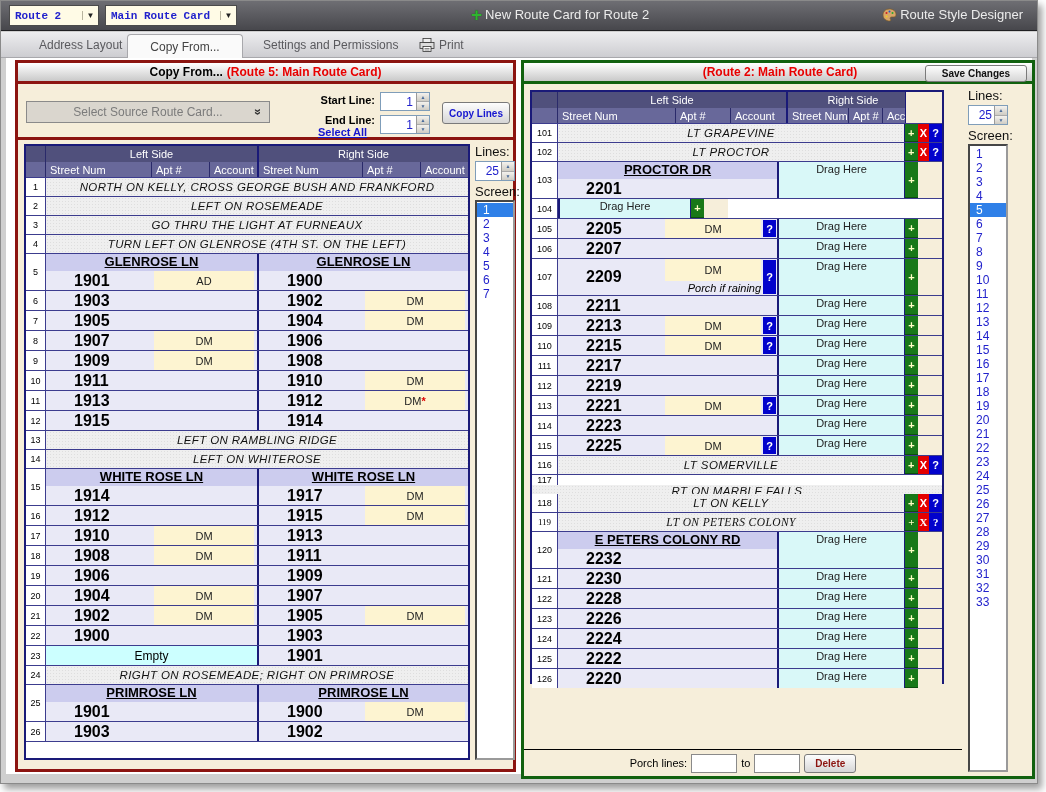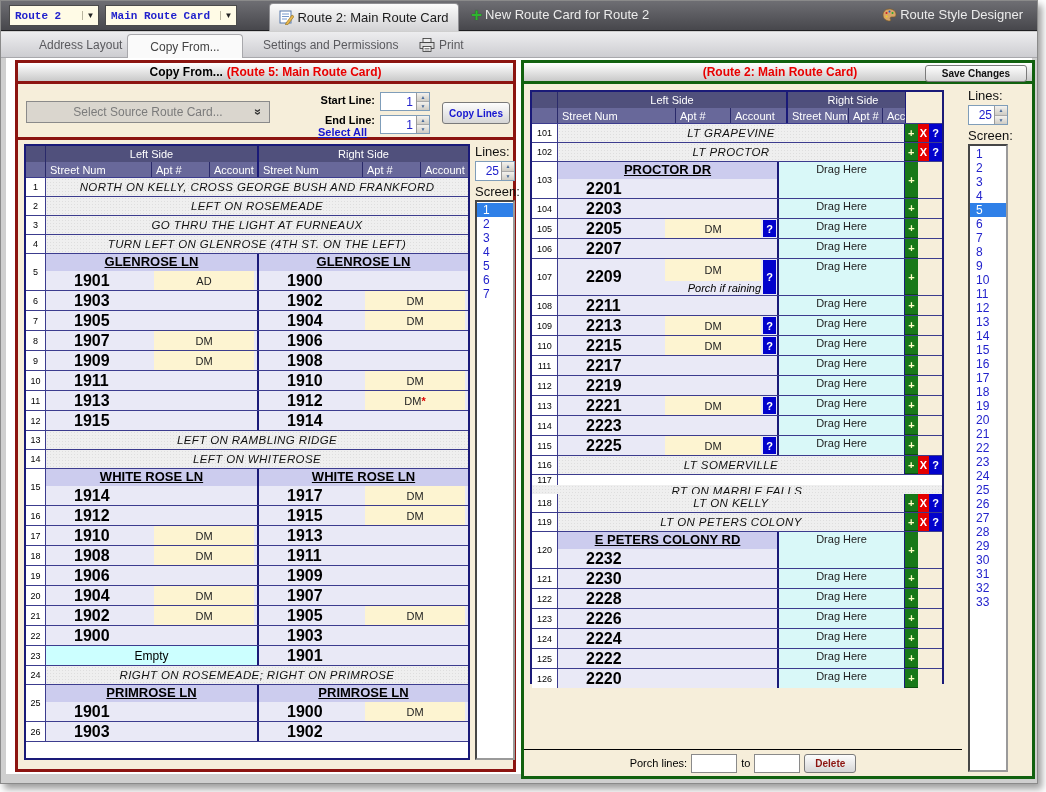--- a/index.html
+++ b/index.html
@@ -122,32 +122,20 @@
 <div class="win">
 
   <div class="topbar">
     <div class="dd dd-route">
       <span class="dd-txt">Route 2</span>
       <span class="dd-arrow">▼</span>
     </div>
     <div class="dd dd-card">
       <span class="dd-txt">Main Route Card</span>
       <span class="dd-arrow">▼</span>
-    </div>
-    <div class="toptab">
-      <span>
-        <svg width="15" height="15" viewBox="0 0 15 15">
-            <rect x="1" y="1" width="11" height="12" fill="#fff" stroke="#5577aa"></rect>
-            <line x1="3" y1="4" x2="10" y2="4" stroke="#7799cc"></line>
-            <line x1="3" y1="6.5" x2="10" y2="6.5" stroke="#7799cc"></line>
-            <line x1="3" y1="9" x2="8" y2="9" stroke="#7799cc"></line>
-            <polygon points="7,13 13,5 15,6.5 9,14.5 6.5,15" fill="#e8b64c" stroke="#8a6a1a" stroke-width="0.6"></polygon>
-          </svg>
-      </span>
-      <span>Route 2: Main Route Card</span>
     </div>
     <div class="topaction newcard">
       <span class="plus-icon">+</span>
       <span>New Route Card for Route 2</span>
     </div>
     <div class="topaction styledesigner">
       <span>
         <svg width="15" height="14" viewBox="0 0 15 14">
             <path d="M7.5 1 C3 1 1 4 1 7 C1 10.5 4 13 7.5 13 C9 13 9 11.8 8.4 11 C7.7 10.1 8.3 9 9.6 9 L12 9 C13.5 9 14 7.8 14 6.5 C14 3.3 11.3 1 7.5 1 Z" fill="#d8a668" stroke="#7a5a2a" stroke-width="0.7"></path>
             <circle cx="4.5" cy="5" r="1" fill="#cc2222"></circle>
@@ -635,25 +623,20 @@
                 </div>
               </div>
               <div class="dragcell">Drag Here</div>
               <div class="acts">
                 <div class="abtn plusbtn">+</div>
                 <div class="actfill"></div>
               </div>
             </div>
             <div class="trow" style="height: 20px;">
               <div class="rn">104</div>
-              <div class="r-lside">
-                <div class="addr-line" style="flex: 1 1 0%;">
-                  <div class="num">2203</div>
-                </div>
-              </div>
               <div class="dragcell">Drag Here</div>
               <div class="acts">
                 <div class="abtn plusbtn">+</div>
                 <div class="actfill"></div>
               </div>
             </div>
             <div class="trow" style="height: 20px;">
               <div class="rn">105</div>
               <div class="r-lside">
                 <div class="addr-line" style="flex: 1 1 0%;">
@@ -847,21 +830,21 @@
               <div class="rn">118</div>
               <div class="dir-span">
                 <div class="dircell">LT ON KELLY</div>
               </div>
               <div class="acts">
                 <div class="abtn plusbtn">+</div>
                 <div class="abtn xbtn">X</div>
                 <div class="abtn qbtn2">?</div>
               </div>
             </div>
-            <div class="trow" style="height: 19px;">
+            <div class="trow" style="height: 19px; font-family: Liberation Serif, serif;">
               <div class="rn">119</div>
               <div class="dir-span">
                 <div class="dircell">LT ON PETERS COLONY</div>
               </div>
               <div class="acts">
                 <div class="abtn plusbtn">+</div>
                 <div class="abtn xbtn">X</div>
                 <div class="abtn qbtn2">?</div>
               </div>
             </div>

